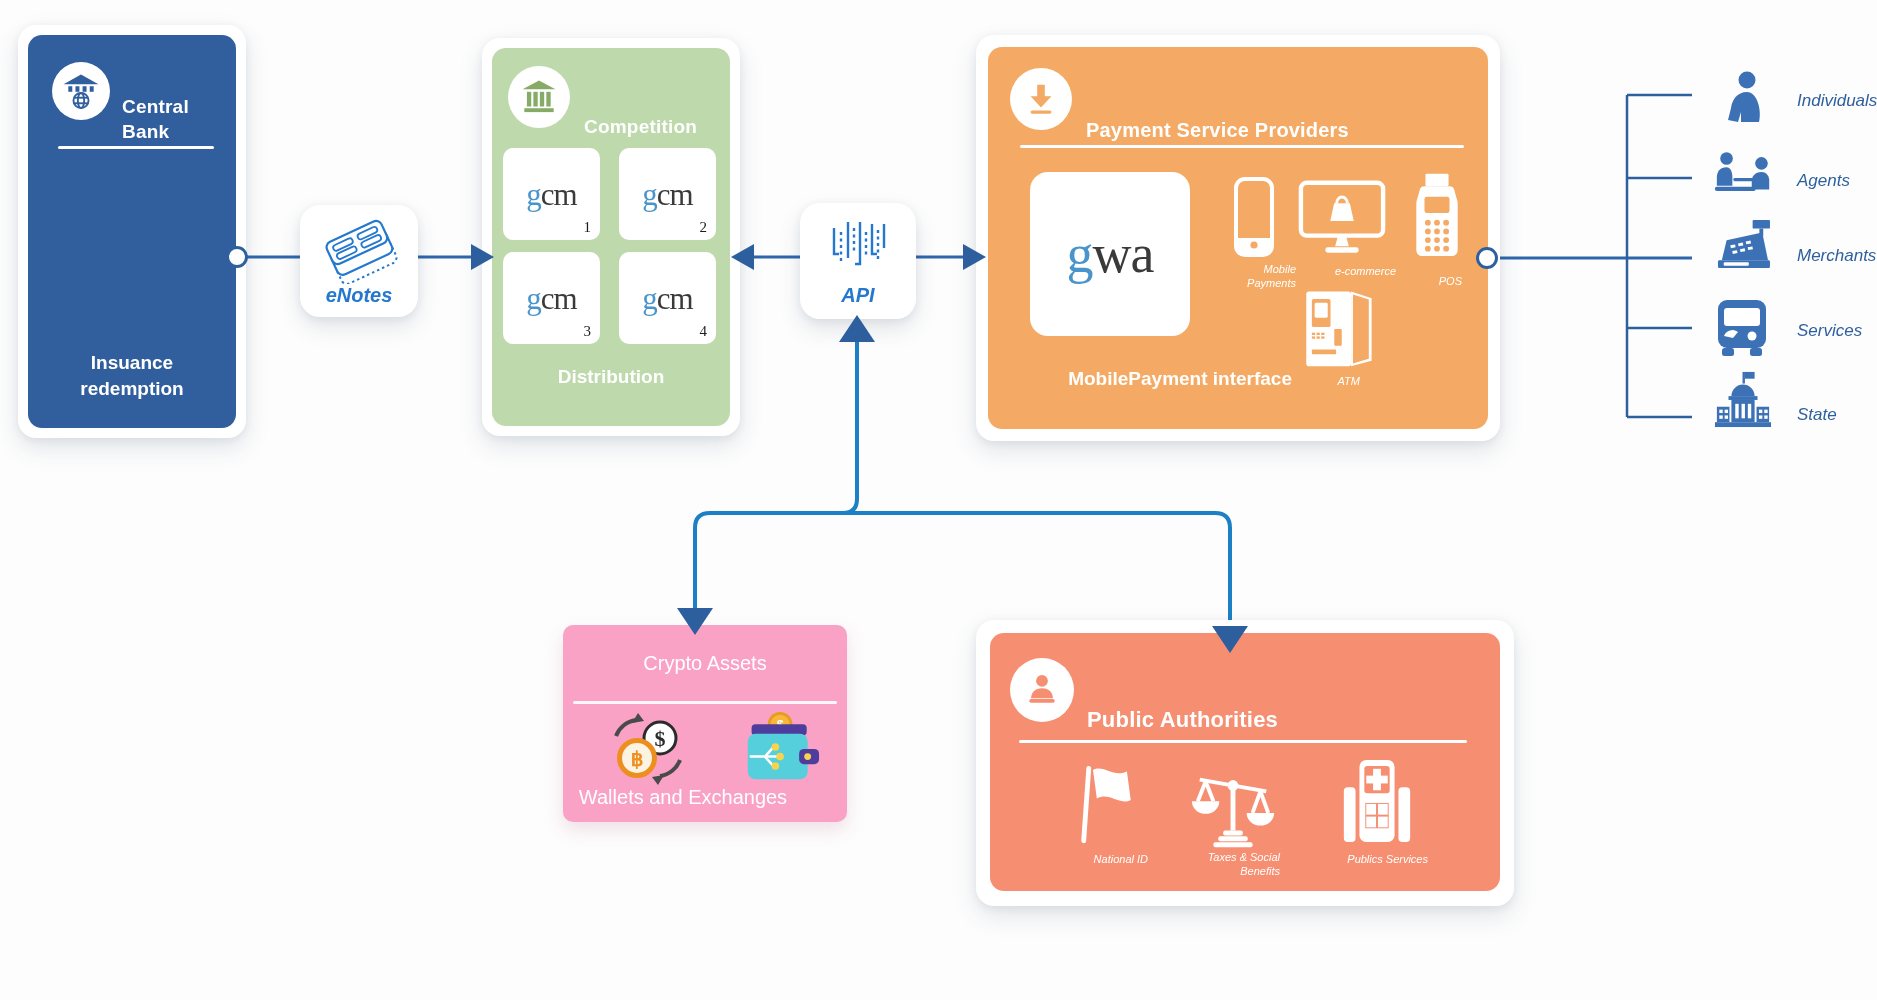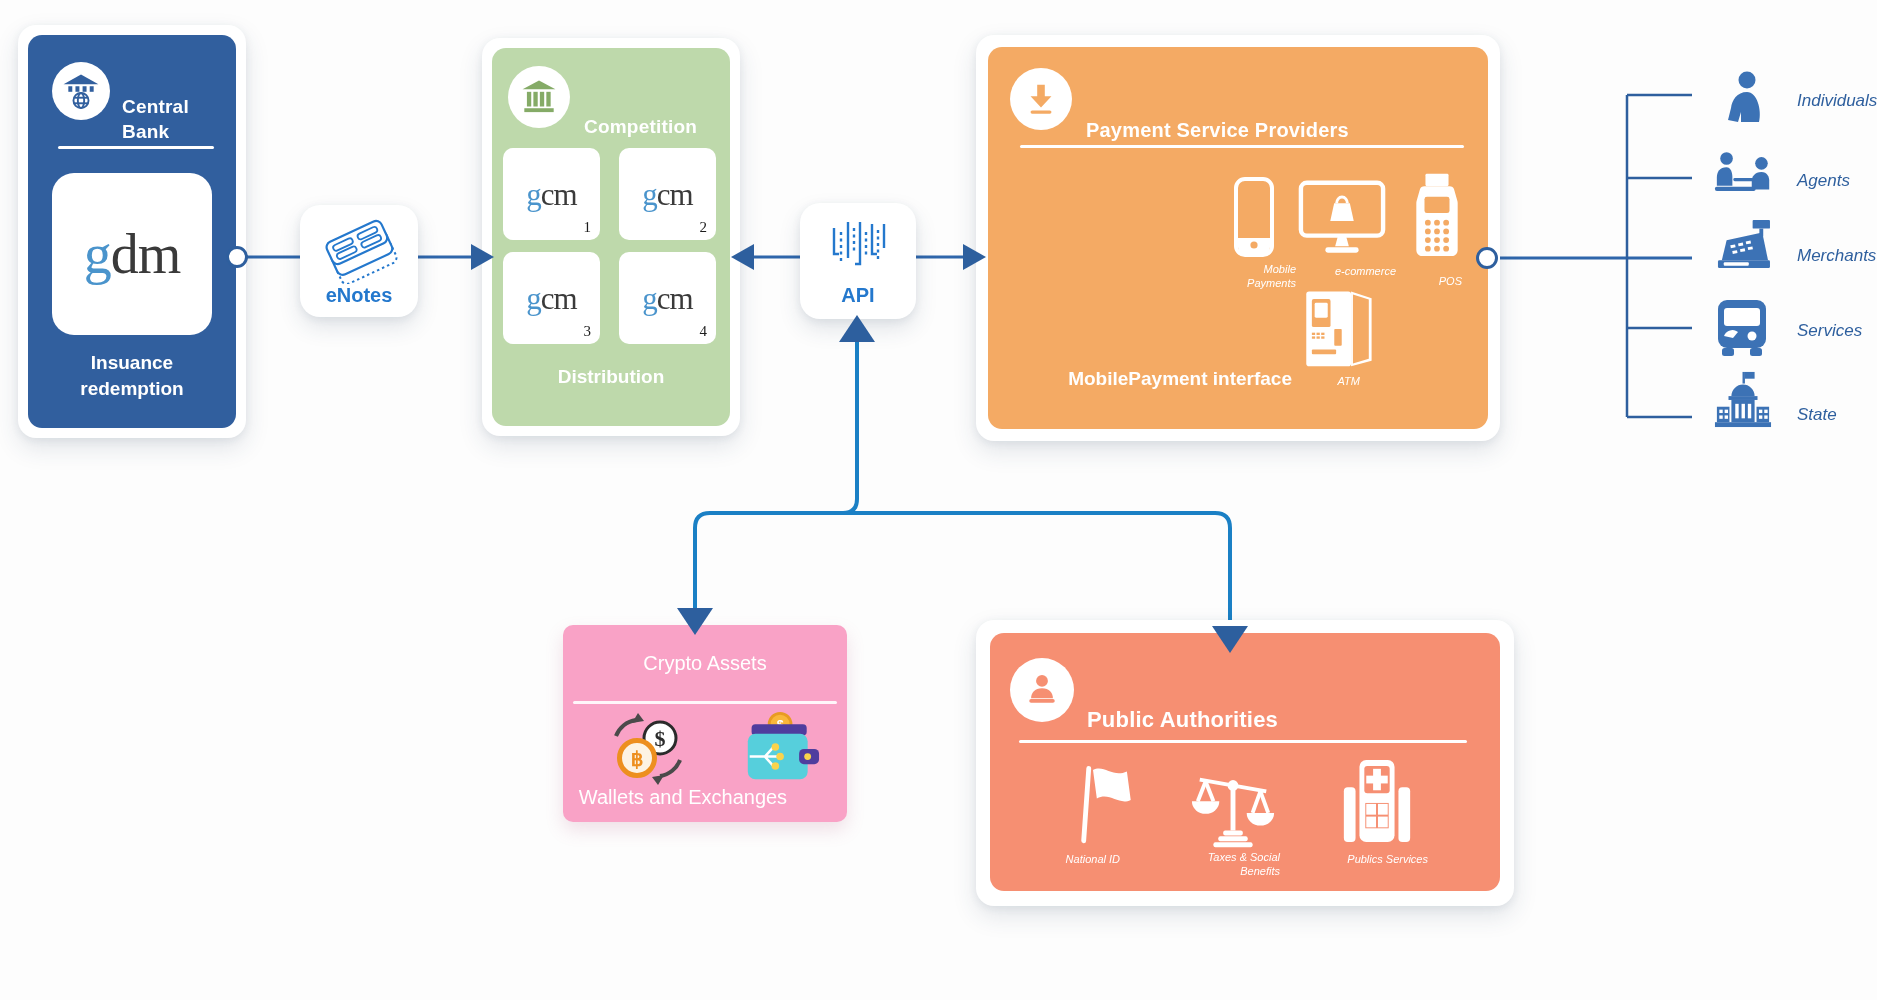--- a/index.html
+++ b/index.html
@@ -9,21 +9,21 @@
   svg{display:block;}
   .shell{background:#ffffff;border-radius:18px;
          box-shadow:0 10px 24px rgba(40,60,90,.13),0 2px 8px rgba(40,60,90,.08);}
   .panel{border-radius:14px;}
   .circle{background:#fff;border-radius:50%;display:flex;align-items:center;justify-content:center;}
   .ptitle{color:#fff;font-weight:600;letter-spacing:.2px;margin-top:31px;}
   .divider{background:#fff;border-radius:2px;height:3px;}
   .caption{color:#fff;font-weight:600;text-align:center;}
   .minicard{background:#fff;border-radius:20px;
             box-shadow:0 10px 22px rgba(40,60,90,.13),0 2px 8px rgba(40,60,90,.08);}
-  .bluelabel{color:#2478cd;font-weight:700;text-align:center;font-size:20px;}
+  .bluelabel{color:#2478cd;font-weight:700;font-style:italic;text-align:center;font-size:20px;}
   .logo{font-family:"Liberation Serif","DejaVu Serif",serif;letter-spacing:-1px;line-height:1;}
   .logo .lg{color:#4a94cc;} .logo .lr{color:#3a3a3a;text-align:right;}
   .whitebox{background:#fff;display:flex;align-items:center;justify-content:center;}
   .itlabel{color:#fff;font-style:italic;font-weight:500;font-size:11px;line-height:1.3;text-align:right;}
   .stlabel{color:#2e5f9e;font-style:italic;font-weight:500;font-size:17px;}
   .num{position:absolute;right:9px;bottom:4px;font-family:"Liberation Serif","DejaVu Serif",serif;
        font-size:15px;color:#1c1c1c;}
 </style>
 </head>
 <body>
@@ -67,25 +67,20 @@
           <circle cx="24" cy="36" r="9.5"></circle>
           <ellipse cx="24" cy="36" rx="4" ry="9.5"></ellipse>
           <line x1="15" y1="32.5" x2="33" y2="32.5"></line>
           <line x1="15" y1="39.5" x2="33" y2="39.5"></line>
         </g>
       </svg>
     </span>
   </div>
   <div class="abs ptitle" style="left:122px;top:64px;width:108px;font-size:19px;line-height:1.3;z-index:3">Central Bank</div>
   <div class="abs divider" style="left:58px;top:146px;width:156px;z-index:3"></div>
-  <div class="abs whitebox" style="left:52px;top:173px;width:160px;height:162px;border-radius:22px;z-index:3">
-    <span class="logo" style="font-size:56px;">
-      <span class="lg">g</span><span class="lr">dm</span>
-    </span>
-  </div>
   <div class="abs caption" style="left:38px;top:350px;width:188px;font-size:19px;line-height:1.35;z-index:3">Insuance redemption</div>
 
   <div class="abs minicard" style="left:300px;top:205px;width:118px;height:112px;z-index:2"></div>
   <div class="abs" style="left:312px;top:210px;z-index:3">
     <svg width="94" height="74" viewBox="0 0 94 74">
       <g transform="rotate(-25 47 37)">
         <rect x="17" y="42" width="60" height="24" rx="6" fill="#fff" stroke="#2478cd" stroke-width="2" stroke-dasharray="2.5 3"></rect>
         <rect x="17" y="32" width="60" height="24" rx="6" fill="#fff" stroke="#2478cd" stroke-width="2.2"></rect>
         <rect x="17" y="20" width="60" height="24" rx="6" fill="#fff" stroke="#2478cd" stroke-width="2.2"></rect>
         <g fill="none" stroke="#2478cd" stroke-width="1.8">
@@ -166,20 +161,25 @@
   <div class="abs circle" style="left:1010px;top:68px;width:62px;height:62px;z-index:3">
     <span>
       <svg width="38" height="38" viewBox="0 0 40 40">
         <path d="M16 5 h8 v12 h7 L20 29 L9 17 h7 Z" fill="#f4aa64"></path>
         <rect x="9" y="32" width="22" height="3.5" rx="1.7" fill="#f4aa64"></rect>
       </svg>
     </span>
   </div>
   <div class="abs ptitle" style="left:1086px;top:88px;width:380px;font-size:20px;z-index:3">Payment Service Providers</div>
   <div class="abs divider" style="left:1020px;top:145px;width:444px;z-index:3"></div>
+  <div class="abs whitebox" style="left:1030px;top:172px;width:160px;height:164px;border-radius:18px;z-index:3">
+    <span class="logo" style="font-size:54px;">
+      <span class="lg">g</span><span class="lr">wa</span>
+    </span>
+  </div>
 
   <div class="abs" style="left:1233px;top:176px;z-index:3">
     <svg width="42" height="82" viewBox="0 0 42 82">
       <rect x="3" y="3" width="36" height="76" rx="9" fill="none" stroke="#fff" stroke-width="4"></rect>
       <path d="M5 62 h32 v9 a8 8 0 0 1 -8 8 h-16 a8 8 0 0 1 -8 -8 Z" fill="#fff"></path>
       <circle cx="21" cy="69" r="3.6" fill="#f4aa64"></circle>
     </svg>
   </div>
   <div class="abs itlabel" style="left:1212px;top:262px;width:84px;z-index:3">Mobile Payments</div>
 
@@ -382,21 +382,21 @@
   <div class="abs divider" style="left:1019px;top:740px;width:448px;z-index:3"></div>
 
   <div class="abs" style="left:1076px;top:763px;z-index:3">
     <svg width="62" height="86" viewBox="0 0 64 88">
       <g transform="rotate(4 32 44)" fill="#fff">
         <rect x="8" y="4" width="5" height="80" rx="2.5"></rect>
         <path d="M15 8 C26 1 36 15 50 7 L56 36 C44 43 34 29 21 37 Z"></path>
       </g>
     </svg>
   </div>
-  <div class="abs itlabel" style="left:1028px;top:852px;width:92px;z-index:3">National ID</div>
+  <div class="abs itlabel" style="left:1056px;top:852px;width:92px;z-index:3">National ID</div>
 
   <div class="abs" style="left:1188px;top:762px;z-index:3">
     <svg width="90" height="92" viewBox="0 0 92 94">
       <g stroke="#fff" stroke-width="4" fill="none">
         <line x1="12" y1="18" x2="80" y2="30"></line>
         <line x1="18" y1="20" x2="10" y2="40"></line>
           <line x1="18" y1="20" x2="26" y2="40"></line>
         <line x1="74" y1="30" x2="66" y2="52"></line>
           <line x1="74" y1="30" x2="82" y2="52"></line>
       </g>

